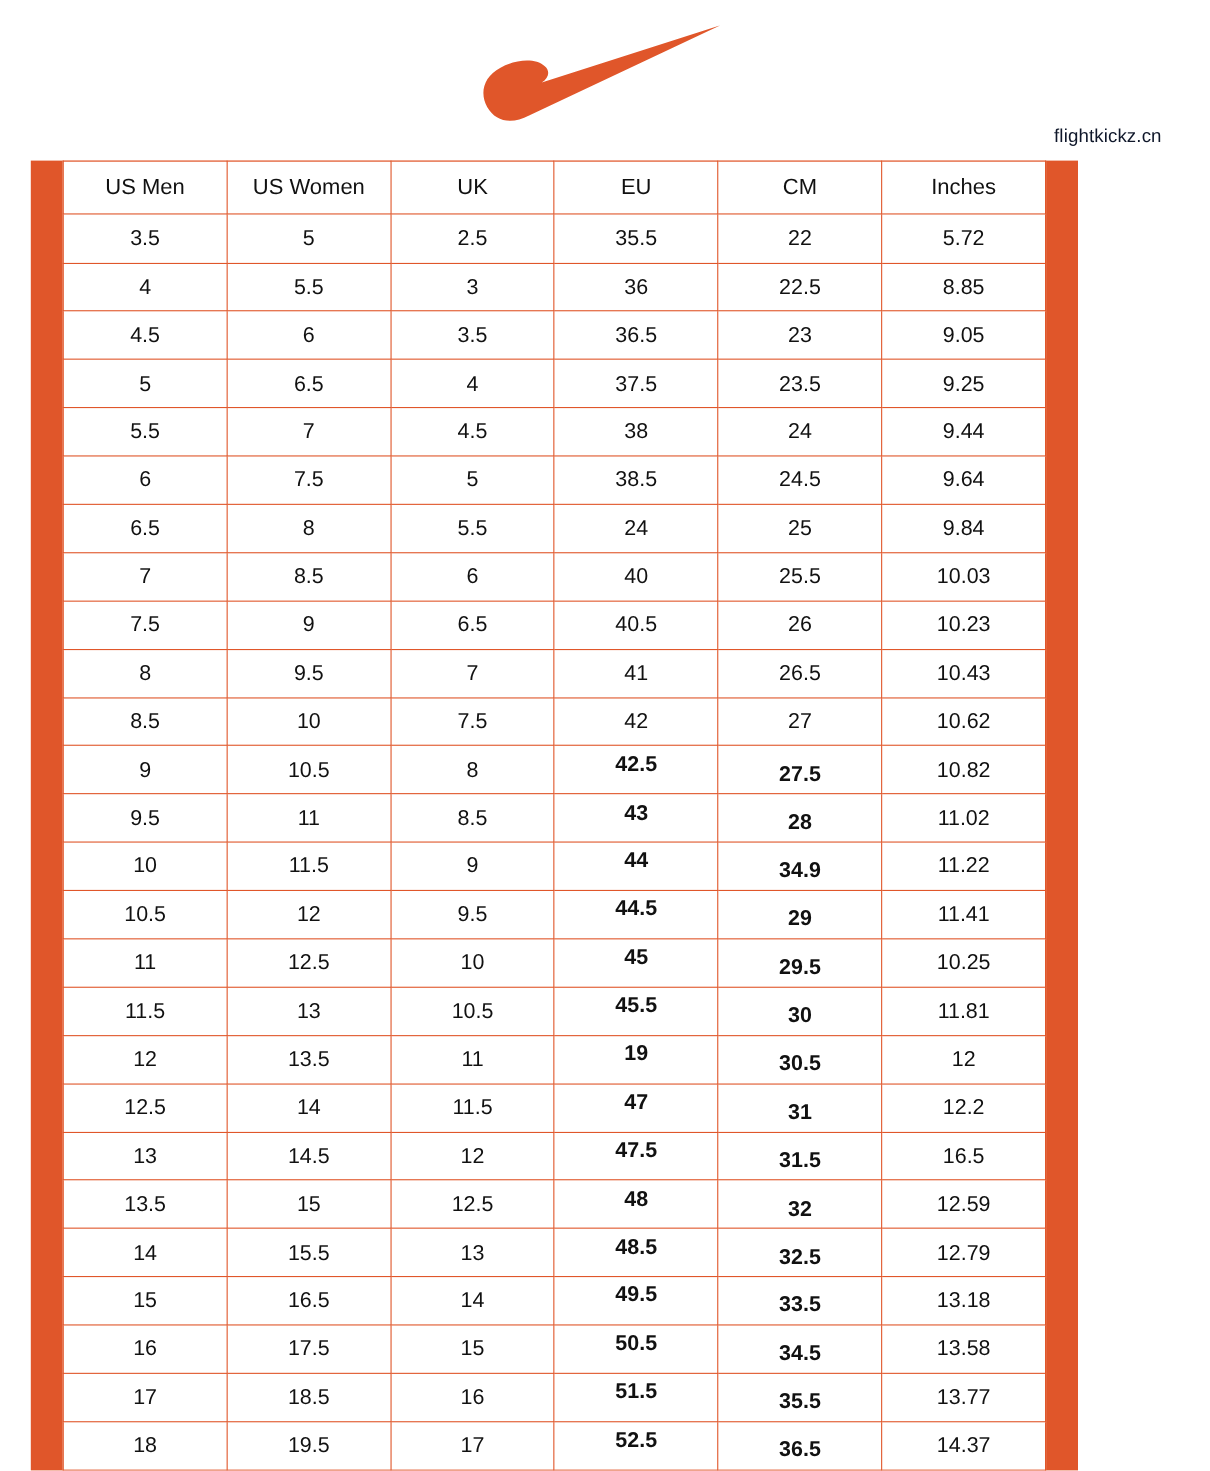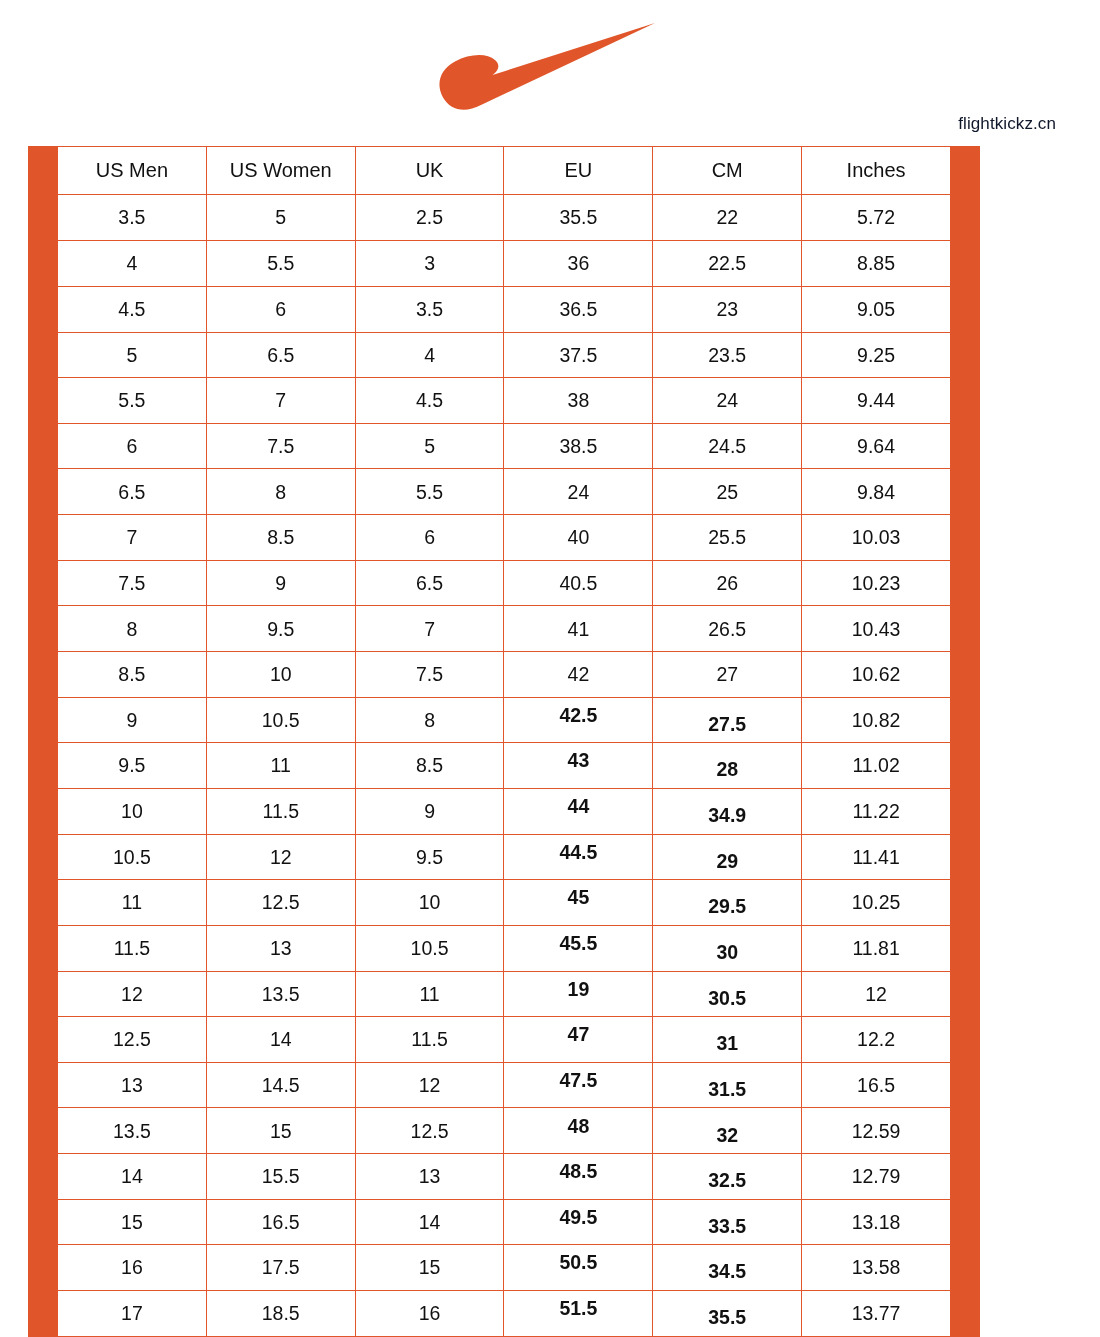--- a/index.html
+++ b/index.html
@@ -296,17 +296,25 @@
             <td>13.58</td>
           </tr>
           <tr>
             <td>17</td>
             <td>18.5</td>
             <td>16</td>
             <td><span class="cell-shift-up">51.5</span></td>
             <td><span class="cell-shift-down">35.5</span></td>
             <td>13.77</td>
           </tr>
+          <tr>
+            <td>18</td>
+            <td>19.5</td>
+            <td>17</td>
+            <td><span class="cell-shift-up">52.5</span></td>
+            <td><span class="cell-shift-down">36.5</span></td>
+            <td>14.37</td>
+          </tr>
         </tbody>
     </table>
   </div>
 
 </div>
 
 </body></html>

